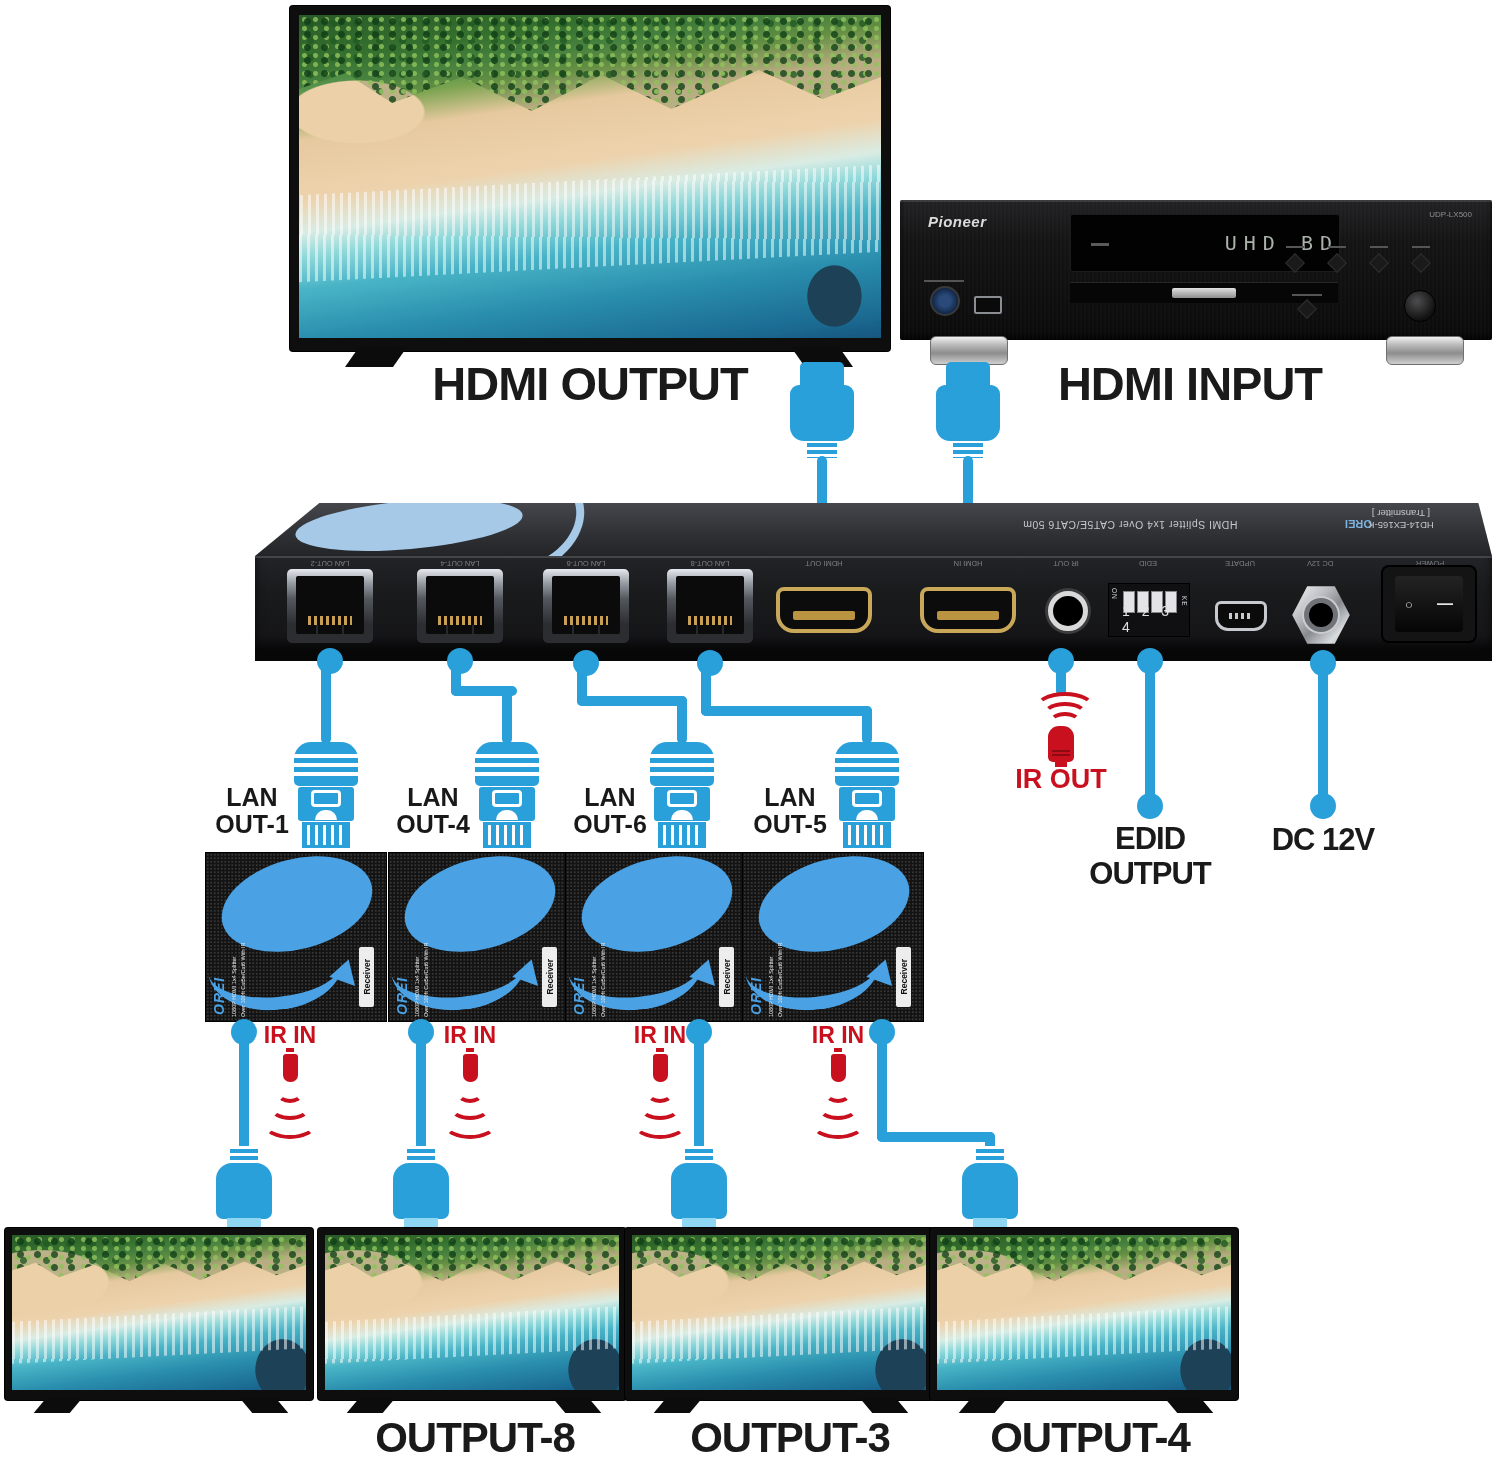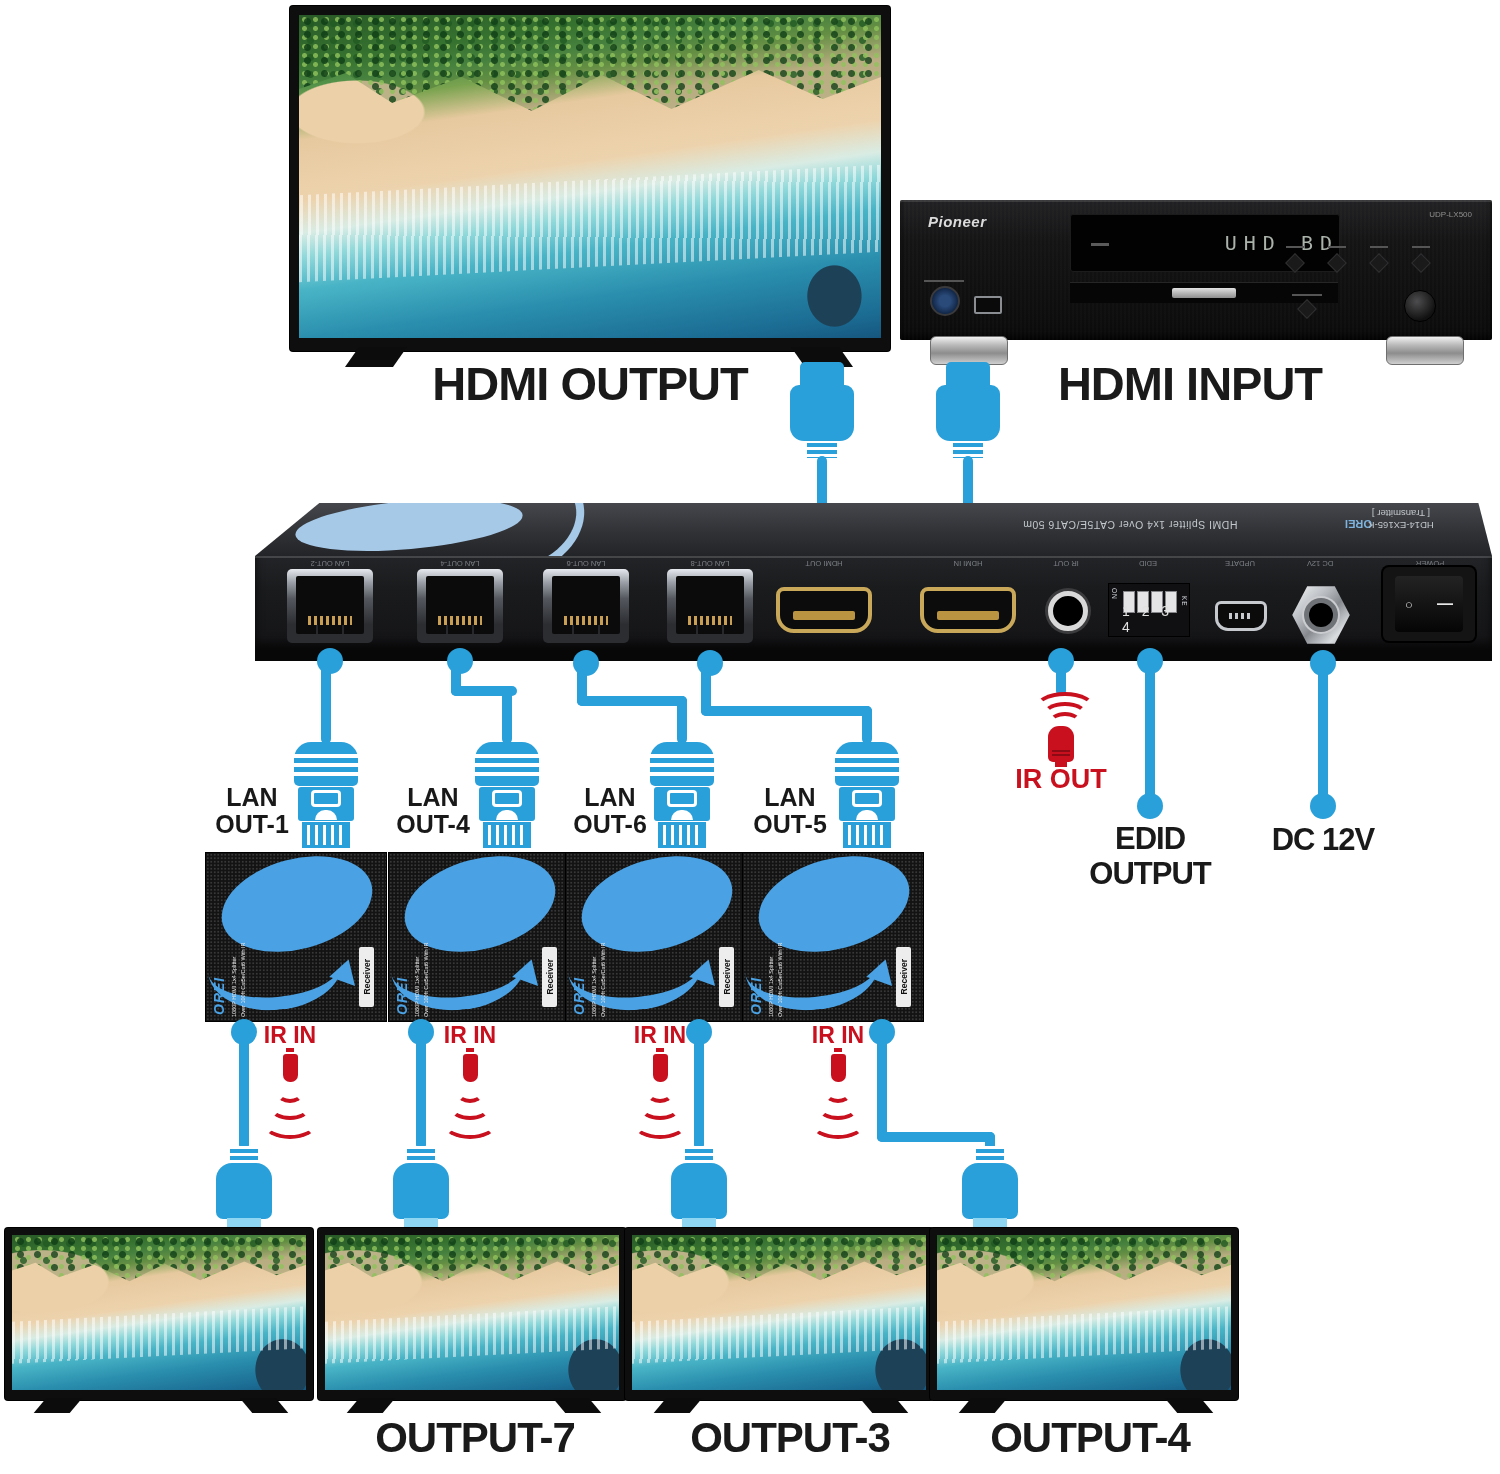--- a/index.html
+++ b/index.html
@@ -499,17 +499,17 @@
 
   <div class="foot" style="left:40px;top:1398px;width:36px;height:15px;transform:skewX(-40deg);"></div>
   <div class="foot" style="left:246px;top:1398px;width:36px;height:15px;transform:skewX(40deg);"></div>
   <div class="foot" style="left:353px;top:1398px;width:36px;height:15px;transform:skewX(-40deg);"></div>
   <div class="foot" style="left:559px;top:1398px;width:36px;height:15px;transform:skewX(40deg);"></div>
   <div class="foot" style="left:660px;top:1398px;width:36px;height:15px;transform:skewX(-40deg);"></div>
   <div class="foot" style="left:866px;top:1398px;width:36px;height:15px;transform:skewX(40deg);"></div>
   <div class="foot" style="left:965px;top:1398px;width:36px;height:15px;transform:skewX(-40deg);"></div>
   <div class="foot" style="left:1171px;top:1398px;width:36px;height:15px;transform:skewX(40deg);"></div>
 
-  <div class="biglab" style="left:345px;top:1414px;width:260px;font-size:42px;">OUTPUT-7</div>
+  <div class="biglab" style="left:345px;top:1414px;width:260px;font-size:42px;">OUTPUT-8</div>
   <div class="biglab" style="left:660px;top:1414px;width:260px;font-size:42px;">OUTPUT-3</div>
   <div class="biglab" style="left:960px;top:1414px;width:260px;font-size:42px;">OUTPUT-4</div>
 
 </div>
 
 </body></html>

